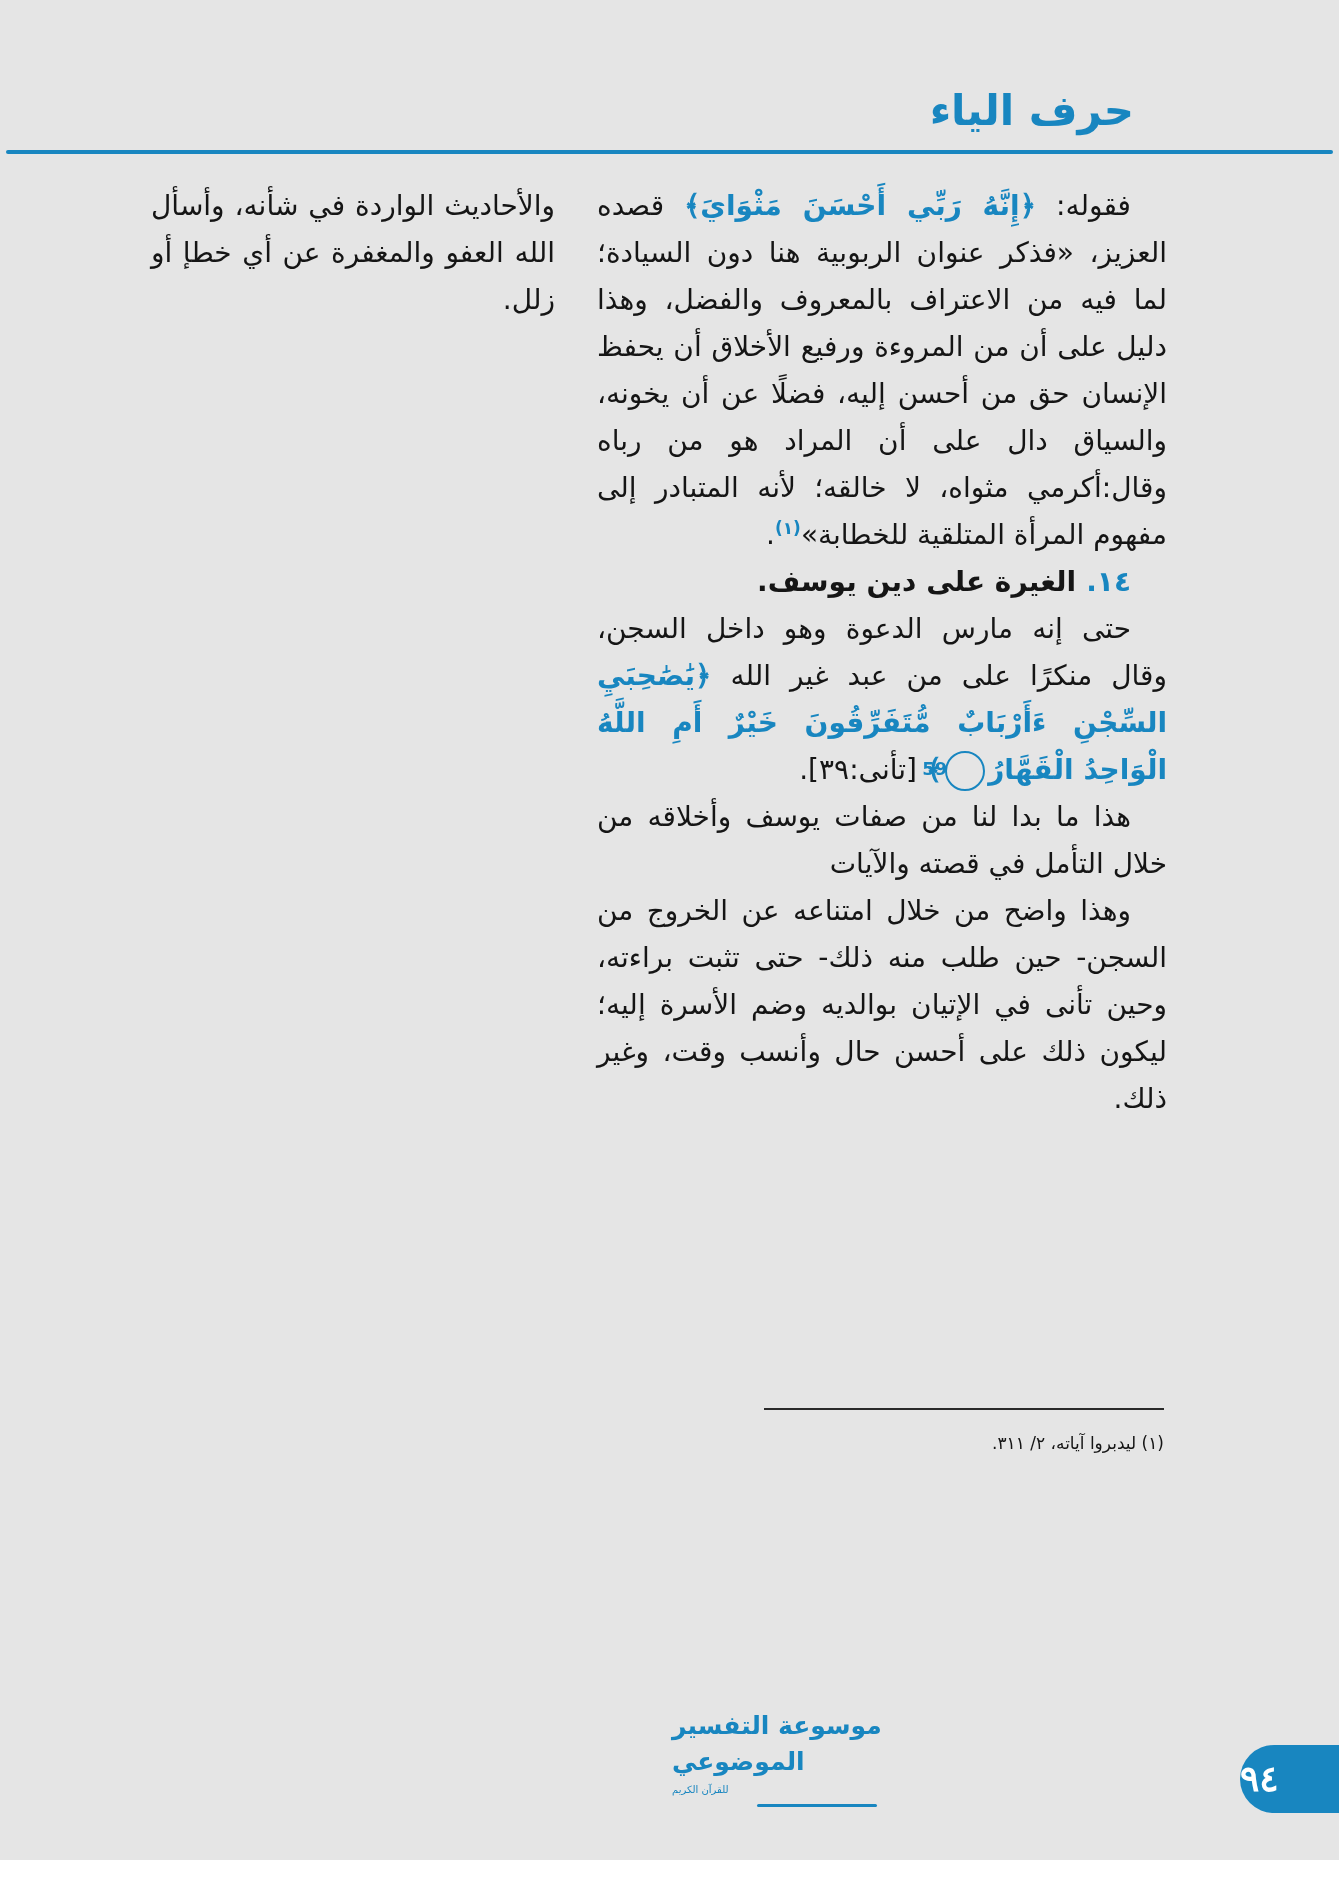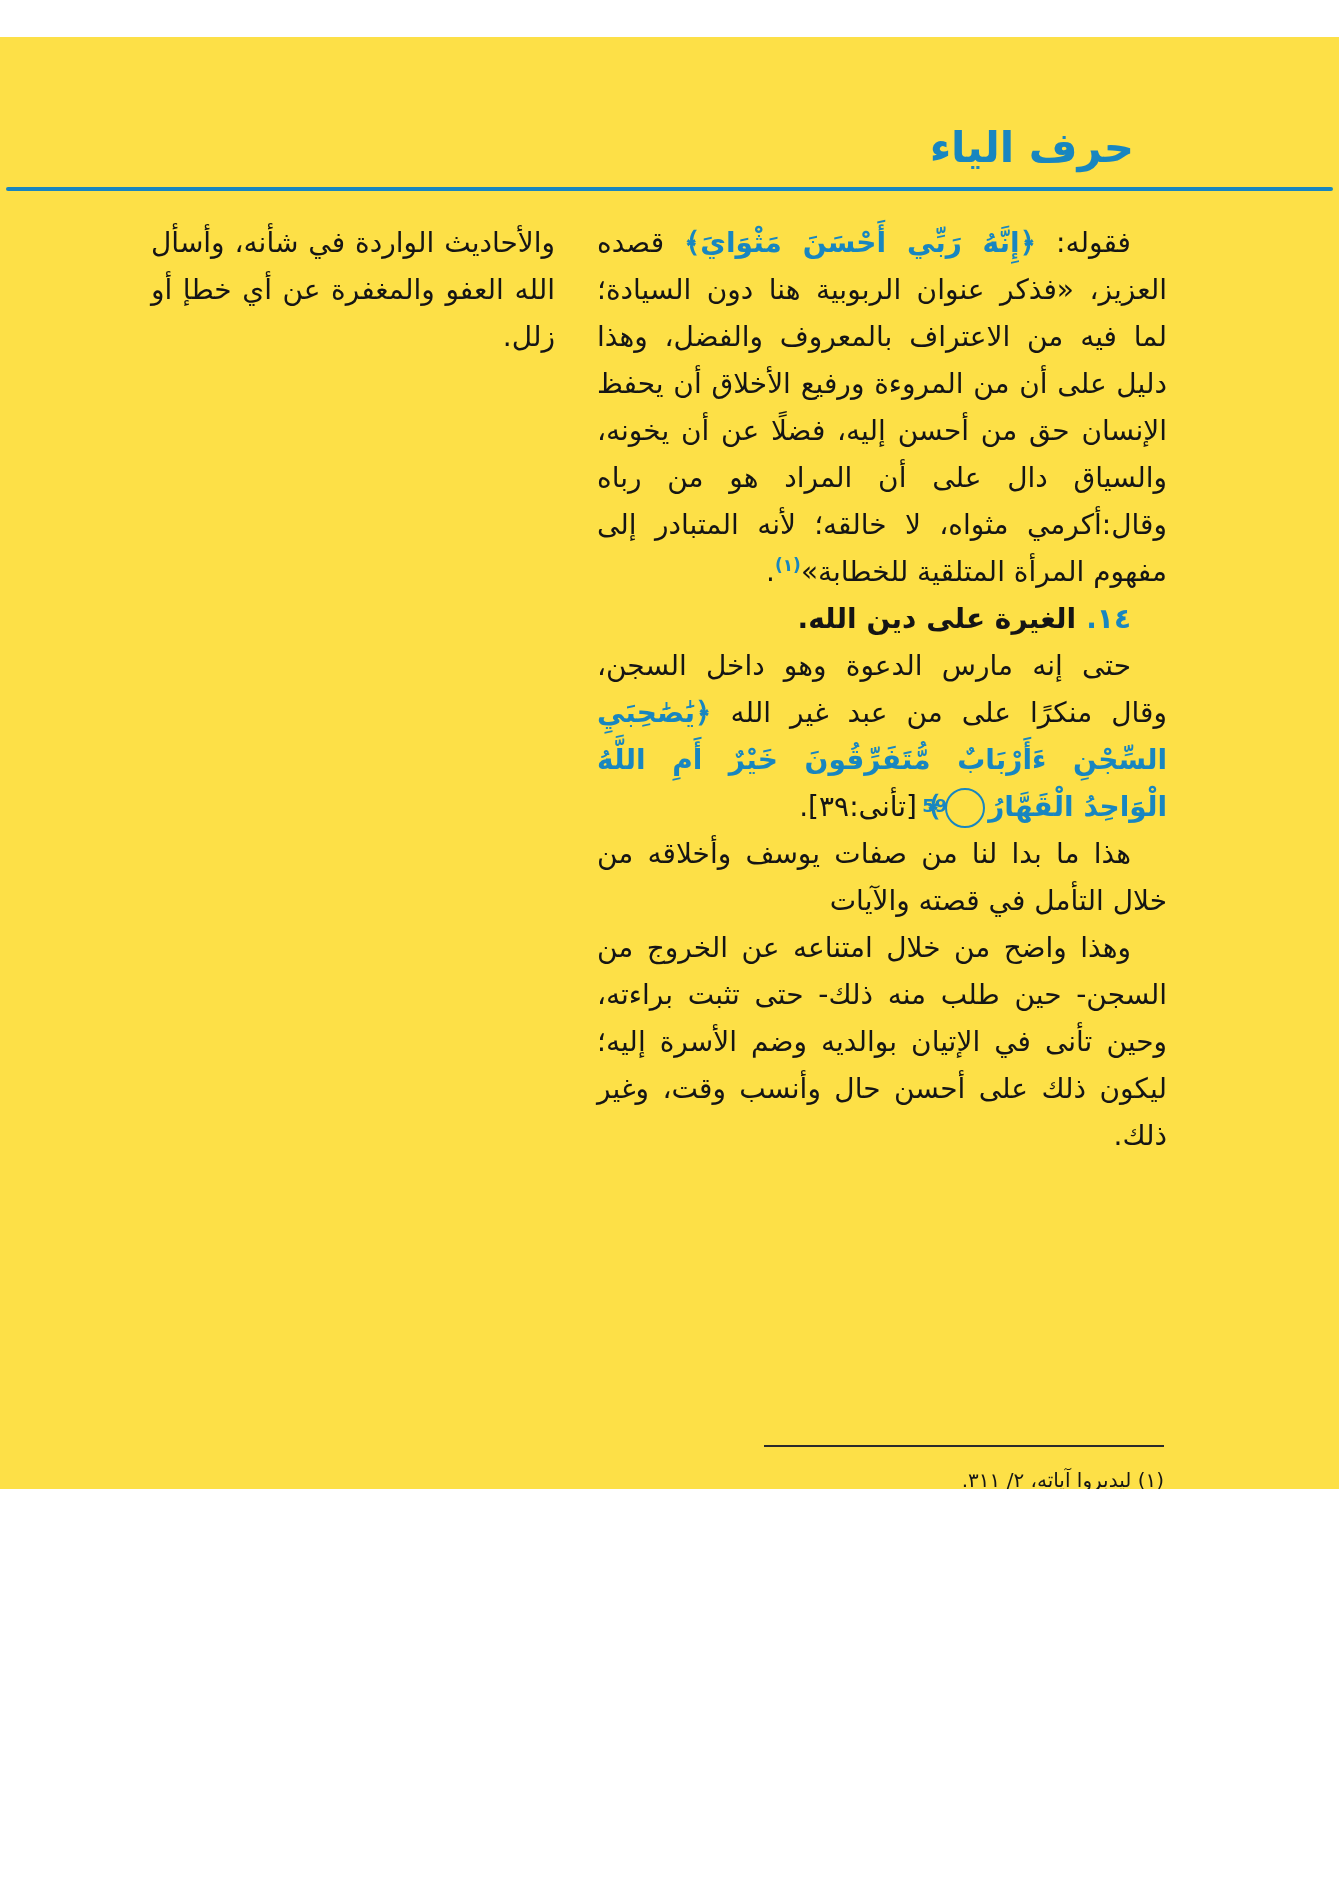--- a/index.html
+++ b/index.html
@@ -4,25 +4,24 @@
 <style>
   html, body { margin: 0; padding: 0; }
   body {
     width: 1339px; height: 1890px;
     background: #ffffff;
     font-family: "DejaVu Sans", sans-serif;
     color: #151515;
   }
   .page {
     position: relative;
-    width: 1339px; height: 1452px;
+    width: 1339px; height: 1860px;
     overflow: hidden;
-    background: #fde047;
+    background: #e5e5e5;
     direction: rtl;
-    margin-top: 37px;
   }
   .chapter-title {
     position: absolute;
     top: 86px; right: 205px;
     font-size: 42px;
     font-weight: bold;
     color: var(--accent, #1886c0);
     letter-spacing: 1px;
   }
   .header-rule {
@@ -89,21 +88,21 @@
     width: 400px;
   }
   .footnote-rule {
     height: 2px;
     background: #2a2a2a;
     width: 100%;
     margin-bottom: 16px;
   }
   .footnote-text {
     margin: 0;
-    font-size: 20px;
+    font-size: 17px;
     line-height: 34px;
     text-align: right;
   }
   .publisher-logo {
     position: absolute;
     top: 1708px; left: 672px;
     width: 290px;
     text-align: left;
     color: var(--accent, #1886c0);
   }
@@ -140,21 +139,21 @@
   <div class="chapter-title">حرف الياء</div>
   <div class="header-rule"></div>
 
   <div class="content">
 
     <div class="col-main">
 
 
       <p class="body indent"><span>فقوله: </span><span class="quran">﴿إِنَّهُ رَبِّي أَحْسَنَ مَثْوَايَ﴾</span><span> قصده العزيز، «فذكر عنوان الربوبية هنا دون السيادة؛ لما فيه من الاعتراف بالمعروف والفضل، وهذا دليل على أن من المروءة ورفيع الأخلاق أن يحفظ الإنسان حق من أحسن إليه، فضلًا عن أن يخونه، والسياق دال على أن المراد هو من رباه وقال:أكرمي مثواه، لا خالقه؛ لأنه المتبادر إلى مفهوم المرأة المتلقية للخطابة»</span><sup class="fn-marker">(١)</sup><span>.</span></p>
 
-      <p class="heading"><span class="heading-number">١٤.</span><span>الغيرة على دين الله.</span></p>
+      <p class="heading"><span class="heading-number">١٤.</span><span>الغيرة على دين يوسف.</span></p>
 
       <p class="body indent"><span>حتى إنه مارس الدعوة وهو داخل السجن، وقال منكرًا على من عبد غير الله </span><span class="quran">﴿يَٰصَٰحِبَيِ السِّجْنِ ءَأَرْبَابٌ مُّتَفَرِّقُونَ خَيْرٌ أَمِ اللَّهُ الْوَاحِدُ الْقَهَّارُ</span><span class="ayah-circle">59</span><span class="quran">﴾</span><span class="verse-ref"> [تأنى:٣٩].</span></p>
 
 
       <p class="body indent"><span>هذا ما بدا لنا من صفات يوسف وأخلاقه من خلال التأمل في قصته والآيات</span></p>
 
       <p class="body indent"><span>وهذا واضح من خلال امتناعه عن الخروج من السجن- حين طلب منه ذلك- حتى تثبت براءته، وحين تأنى في الإتيان بوالديه وضم الأسرة إليه؛ ليكون ذلك على أحسن حال وأنسب وقت، وغير ذلك.</span></p>
 
     </div>
 

